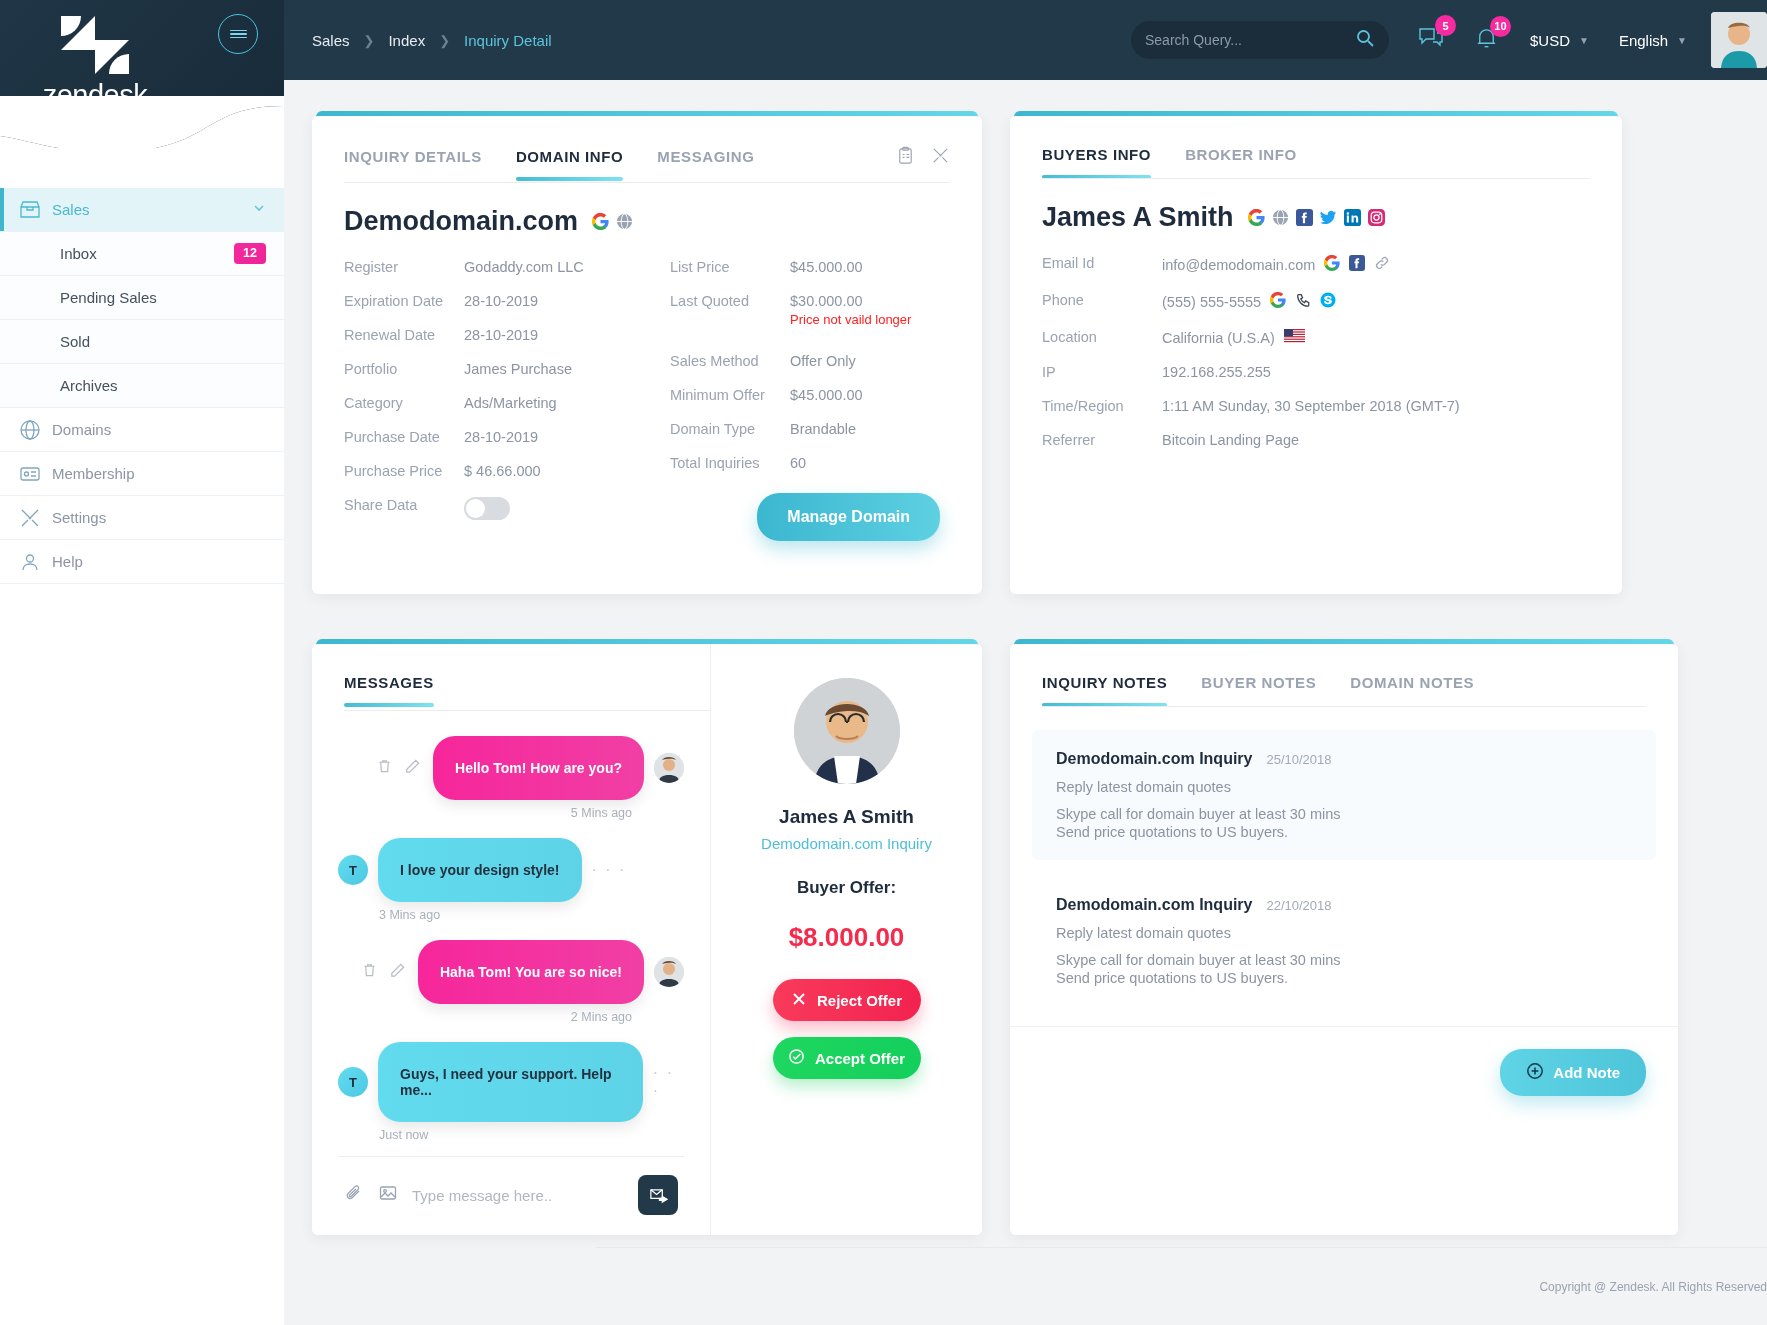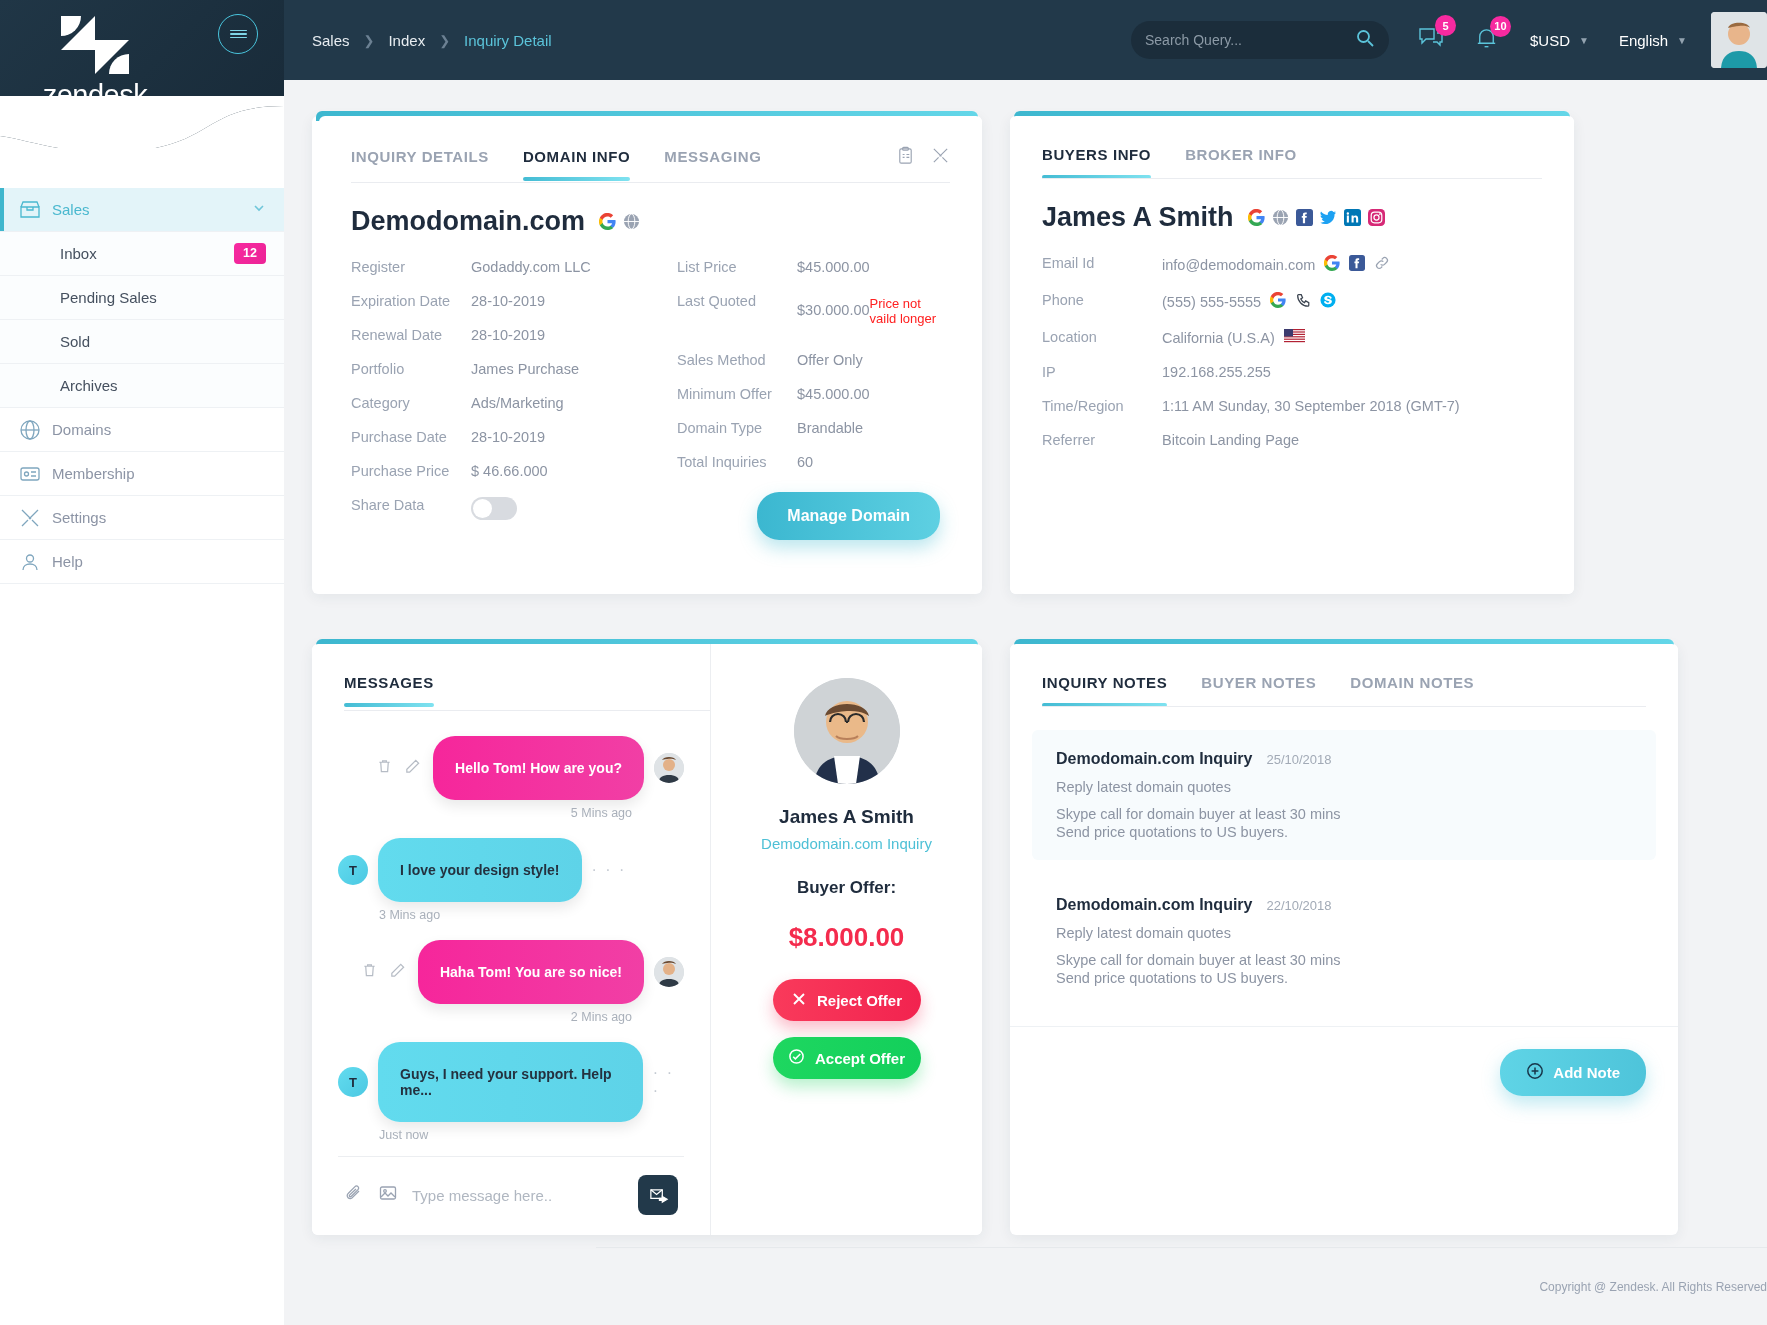--- a/index.html
+++ b/index.html
@@ -381,21 +381,21 @@
           <rect width="56" height="56" fill="#dfe4e7"></rect>
           <circle cx="28" cy="22" r="11" fill="#e8b58b"></circle>
           <path d="M17 16c2-7 20-7 22 0c0 0-3 -3 -11 -2c-8 1 -11 2 -11 2z" fill="#9a6a3f"></path>
           <path d="M10 56c1-13 9-17 18-17s17 4 18 17z" fill="#1d9aa8"></path>
         </svg>
       </div>
     </header>
 
     <div class="content">
 
-      <section class="card" style="width:670px;padding-left:7px;">
+      <section class="card" style="width:670px;">
         <div class="card-inner">
           <div class="tabs">
             <div class="tab">INQUIRY DETAILS</div>
             <div class="tab active">DOMAIN INFO</div>
             <div class="tab">MESSAGING</div>
             <div class="tabs-icons">
               <span>
                 <svg width="19" height="19" viewBox="0 0 20 20" fill="none" stroke="#9aa3b2" stroke-width="1.2">
                   <rect x="4" y="3" width="12" height="15" rx="1.5"></rect>
                     <rect x="7" y="1.5" width="6" height="3" rx="1"></rect>
@@ -470,21 +470,21 @@
                 </div>
               </div>
 
               <div style="flex:1;">
                 <div class="kv">
                   <span class="k">List Price</span>
                   <span class="v">$45.000.00</span>
                 </div>
                 <div class="kv" style="margin-bottom:26px;">
                   <span class="k">Last Quoted</span>
-                  <span style="display:flex; ">
+                  <span style="display:flex; flex-direction:column;">
                     <span class="v">$30.000.00</span>
                     <span class="warn">Price not vaild longer</span>
                   </span>
                 </div>
                 <div class="kv">
                   <span class="k">Sales Method</span>
                   <span class="v">Offer Only</span>
                 </div>
                 <div class="kv">
                   <span class="k">Minimum Offer</span>
@@ -501,21 +501,21 @@
                 <div style="display:flex; justify-content:flex-end; margin-top: 22px; padding-right: 10px;">
                   <button class="btn-primary">Manage Domain</button>
                 </div>
               </div>
             </div>
           </div>
           <div style="height:22px;"></div>
         </div>
       </section>
 
-      <section class="card" style="width:564px;">
+      <section class="card" style="width:612px;">
         <div class="card-inner">
           <div class="tabs">
             <div class="tab active">BUYERS INFO</div>
             <div class="tab">BROKER INFO</div>
           </div>
           <div class="tab-rule"></div>
 
           <div style="padding: 22px 32px 0 32px;">
             <div class="dtitle">
               <span>James A Smith</span>

